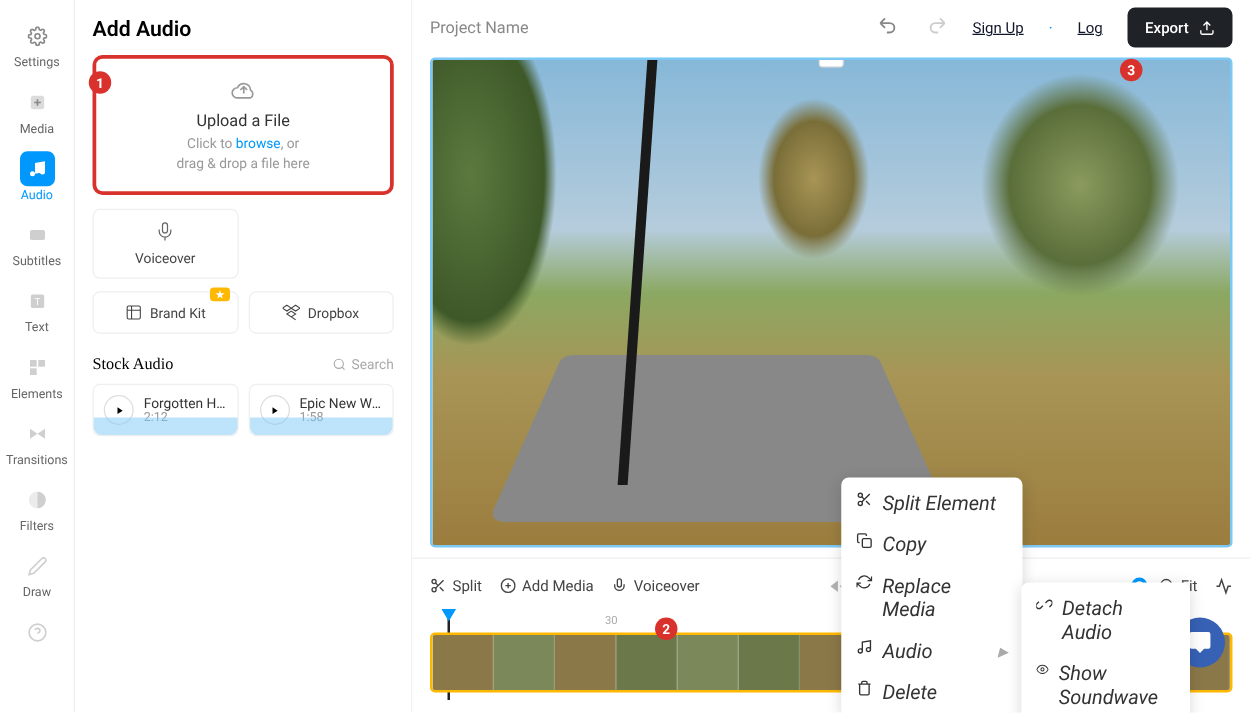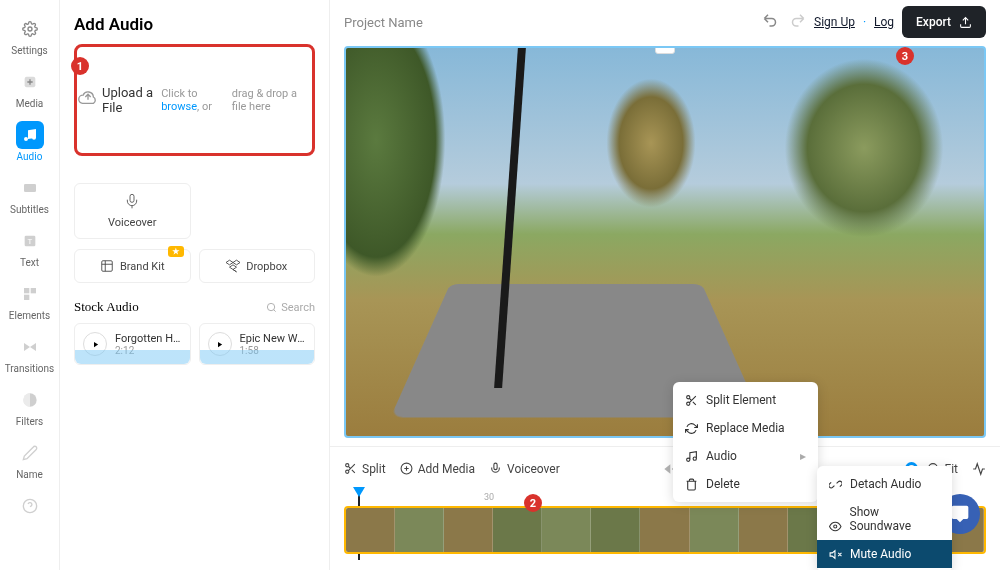--- a/index.html
+++ b/index.html
@@ -6,21 +6,21 @@
 body { width: 1000px; height: 570px; background: #fff; overflow: hidden; position: relative; }
 .app { display: flex; width: 100%; height: 100%; }
 .siderail { width: 60px; background: #fff; border-right: 1px solid #eee; display: flex; flex-direction: column; align-items: flex-end; padding-top: 12px; gap: 6px; }
 .rail-item { display: flex; flex-direction: column; align-items: center; gap: 2px; cursor: pointer; padding: 3px 0; width: 100%; }
 .rail-icon { width: 28px; height: 28px; border-radius: 6px; display: flex; align-items: center; justify-content: center; color: #888; }
 .rail-item.active .rail-icon { background: #0098FD; color: #fff; }
 .rail-label { font-size: 10px; color: #666; }
 .rail-item.active .rail-label { color: #0098FD; }
 .panel { width: 270px; background: #fff; border-right: 1px solid #eee; padding: 14px 14px; }
 .panel-title { font-size: 17px; font-weight: 600; margin-bottom: 10px; }
-.upload-box { border: 3px solid #D9322C; border-radius: 8px; height: 112px; display: flex; flex-direction: row; align-items: center; justify-content: center; gap: 3px; margin-bottom: 27px; position: relative; background: #fff; }
+.upload-box { border: 3px solid #D9322C; border-radius: 8px; height: 112px; display: flex; flex-direction: column; align-items: center; justify-content: center; gap: 3px; margin-bottom: 11px; position: relative; background: #fff; }
 .upload-icon { color: #999; margin-bottom: 2px; }
 .upload-title { font-size: 13px; color: #333; }
 .upload-sub { font-size: 11px; color: #999; }
 .upload-sub .browse { color: #0098FD; }
 .tool-grid { display: grid; grid-template-columns: 1fr 1fr; gap: 8px; margin-bottom: 10px; }
 .tool-card { border: 1px solid #eee; border-radius: 6px; height: 56px; display: flex; flex-direction: column; align-items: center; justify-content: center; gap: 4px; font-size: 11px; color: #444; position: relative; }
 .tool-icon { color: #666; }
 .badge-new { position: absolute; top: -4px; right: 6px; background: #FFB800; color: #fff; font-size: 8px; padding: 1px 4px; border-radius: 3px; font-weight: 600; }
 .btn-row { display: flex; gap: 8px; margin-bottom: 16px; }
 .btn-card { flex: 1; border: 1px solid #eee; border-radius: 6px; height: 34px; display: flex; align-items: center; justify-content: center; gap: 6px; font-size: 11px; color: #444; position: relative; }
@@ -28,21 +28,21 @@
 .stock-title { font-size: 13px; font-weight: 500; font-family: Liberation Serif, serif; }
 .stock-search { font-size: 11px; color: #aaa; display: flex; align-items: center; gap: 4px; }
 .stock-row { display: flex; gap: 8px; }
 .stock-card { flex: 1; border: 1px solid #eee; border-radius: 6px; padding: 8px; display: flex; gap: 8px; align-items: center; position: relative; min-width: 0; }
 .play-circle { width: 24px; height: 24px; border-radius: 50%; border: 1px solid #ddd; display: flex; align-items: center; justify-content: center; flex-shrink: 0; }
 .stock-info { min-width: 0; }
 .stock-name { font-size: 11px; color: #333; white-space: nowrap; overflow: hidden; text-overflow: ellipsis; }
 .stock-dur { font-size: 10px; color: #999; }
 .wave { position: absolute; bottom: 0; left: 0; right: 0; height: 14px; background: linear-gradient(90deg, #7BC8F5 0%, #7BC8F5 100%); opacity: 0.5; border-radius: 0 0 6px 6px; }
 .main { flex: 1; display: flex; flex-direction: column; background: #fff; }
-.topbar { height: 44px; display: flex; align-items: center; padding: 0 14px; gap: 8px; }
+.topbar { height: 44px; display: flex; align-items: center; padding: 0 14px; gap: 20px; }
 .proj-title { color: #888; font-size: 13px; flex: 1; }
 .top-icon { color: #888; cursor: pointer; }
 .top-icon.dim { color: #ccc; }
 .auth-link { color: #0f172a; font-size: 12px; text-decoration: underline; }
 .dot-sep { color: #0098FD; font-size: 12px; }
 .export-btn { background: #1F2328; color: #fff; border-radius: 6px; height: 32px; padding: 0 14px; display: flex; align-items: center; gap: 8px; font-size: 12px; font-weight: 500; position: relative; }
 .preview { margin: 2px 14px 8px; flex: 1; border: 2px solid #7BC8F5; border-radius: 4px; position: relative; overflow: hidden; background: linear-gradient(180deg, #87B8D8 0%, #B5CCDC 35%, #8BA862 48%, #A89556 65%, #9B7D3E 100%); }
 .tree-left { position: absolute; left: 0; top: 0; width: 100px; height: 230px; background: radial-gradient(ellipse at 30% 40%, #5B7A3F 0%, #3E5828 60%, transparent 70%); }
 .tree-right { position: absolute; right: 40px; top: 10px; width: 160px; height: 180px; background: radial-gradient(ellipse, #8B9B5E 0%, #5A6E3A 50%, transparent 70%); }
 .tree-center { position: absolute; left: 260px; top: 30px; width: 90px; height: 130px; background: radial-gradient(ellipse, #A89556 0%, #7A6E38 50%, transparent 70%); }
@@ -62,21 +62,21 @@
 .playhead { position: absolute; left: 14px; top: 0; width: 2px; height: 70px; background: #1F2328; }
 .playhead-thumb { position: absolute; top: -3px; left: -5px; width: 12px; height: 10px; background: #0098FD; clip-path: polygon(0 0, 100% 0, 50% 100%); }
 .track { height: 48px; border: 2px solid #FFB800; border-radius: 4px; position: relative; overflow: hidden; display: flex; }
 .clip-thumb { flex: 1; background: #6B7849; border-right: 1px solid rgba(255,255,255,0.2); position: relative; }
 .clip-thumb:nth-child(2n) { background: #8B7849; }
 .clip-thumb:nth-child(3n) { background: #7B8859; }
 .track-handle { position: absolute; left: 4px; top: 50%; transform: translateY(-50%); width: 6px; height: 20px; display: flex; flex-direction: column; justify-content: space-between; }
 .track-handle span { display: block; width: 2px; height: 20px; background: #fff; }
 .context-menu { position: absolute; right: 182px; top: 382px; width: 145px; background: #fff; border-radius: 6px; box-shadow: 0 2px 12px rgba(0,0,0,0.15); padding: 4px 0; z-index: 10; }
 .submenu { position: absolute; right: 48px; top: 466px; width: 135px; background: #fff; border-radius: 6px; box-shadow: 0 2px 12px rgba(0,0,0,0.15); padding: 4px 0; z-index: 11; }
-.menu-item { display: flex; align-items: flex-end; gap: 8px; padding: 7px 12px; font-size: 12px; color: #333; cursor: pointer; }
+.menu-item { display: flex; align-items: flex-start; gap: 8px; padding: 7px 12px; font-size: 16px; color: #333; cursor: pointer; font-style: italic; }
 .menu-item.active { background: #0c4a6e; color: #fff; }
 .menu-item-chevron { margin-left: auto; color: #aaa; }
 .num-badge { position: absolute; width: 18px; height: 18px; background: #D9322C; border-radius: 50%; color: #fff; display: flex; align-items: center; justify-content: center; font-size: 11px; font-weight: 700; z-index: 20; }
 .badge-1 { left: 71px; top: 57px; }
 .badge-2 { left: 524px; top: 494px; }
 .badge-3 { right: 86px; top: 47px; }
 .chat-bubble { position: absolute; right: 20px; bottom: 36px; width: 40px; height: 40px; background: #3761B5; border-radius: 50%; display: flex; align-items: center; justify-content: center; color: #fff; z-index: 5; }
 </style>
 </head>
 <body>
@@ -152,21 +152,21 @@
           </svg>
         </div>
       <div class="rail-label">Filters</div>
     </div>
     <div class="rail-item">
       <div class="rail-icon">
           <svg width="16" height="16" viewBox="0 0 24 24" fill="none" stroke="currentColor" stroke-width="2" opacity="0.4">
             <path d="M17 3a2.85 2.85 0 1 1 4 4L7.5 20.5 2 22l1.5-5.5L17 3z"></path>
           </svg>
         </div>
-      <div class="rail-label">Name</div>
+      <div class="rail-label">Draw</div>
     </div>
     <div class="rail-item">
       <div class="rail-icon">
           <svg width="16" height="16" viewBox="0 0 24 24" fill="none" stroke="currentColor" stroke-width="2" opacity="0.4">
             <circle cx="12" cy="12" r="10"></circle>
             <path d="M9.09 9a3 3 0 0 1 5.83 1c0 2-3 3-3 3M12 17h.01"></path>
           </svg>
         </div>
     </div>
   </div>
@@ -360,20 +360,27 @@
   <div class="menu-item">
       <svg width="13" height="13" viewBox="0 0 24 24" fill="none" stroke="currentColor" stroke-width="2">
         <circle cx="6" cy="6" r="3"></circle>
         <circle cx="6" cy="18" r="3"></circle>
         <path d="M20 4L8.12 15.88M14.47 14.48L20 20M8.12 8.12L12 12"></path>
       </svg>
       <span>Split Element</span>
     </div>
   <div class="menu-item">
       <svg width="13" height="13" viewBox="0 0 24 24" fill="none" stroke="currentColor" stroke-width="2">
+        <rect x="9" y="9" width="13" height="13" rx="2"></rect>
+        <path d="M5 15H4a2 2 0 0 1-2-2V4a2 2 0 0 1 2-2h9a2 2 0 0 1 2 2v1"></path>
+      </svg>
+      <span>Copy</span>
+    </div>
+  <div class="menu-item">
+      <svg width="13" height="13" viewBox="0 0 24 24" fill="none" stroke="currentColor" stroke-width="2">
         <path d="M23 4v6h-6M1 20v-6h6M3.51 9a9 9 0 0 1 14.85-3.36L23 10M1 14l4.64 4.36A9 9 0 0 0 20.49 15"></path>
       </svg>
       <span>Replace Media</span>
     </div>
   <div class="menu-item">
       <svg width="13" height="13" viewBox="0 0 24 24" fill="none" stroke="currentColor" stroke-width="2">
         <path d="M9 18V5l12-2v13M9 18a3 3 0 1 1-6 0 3 3 0 0 1 6 0zm12-2a3 3 0 1 1-6 0 3 3 0 0 1 6 0z"></path>
       </svg>
       <span>Audio</span>
       <span class="menu-item-chevron">▸</span>

